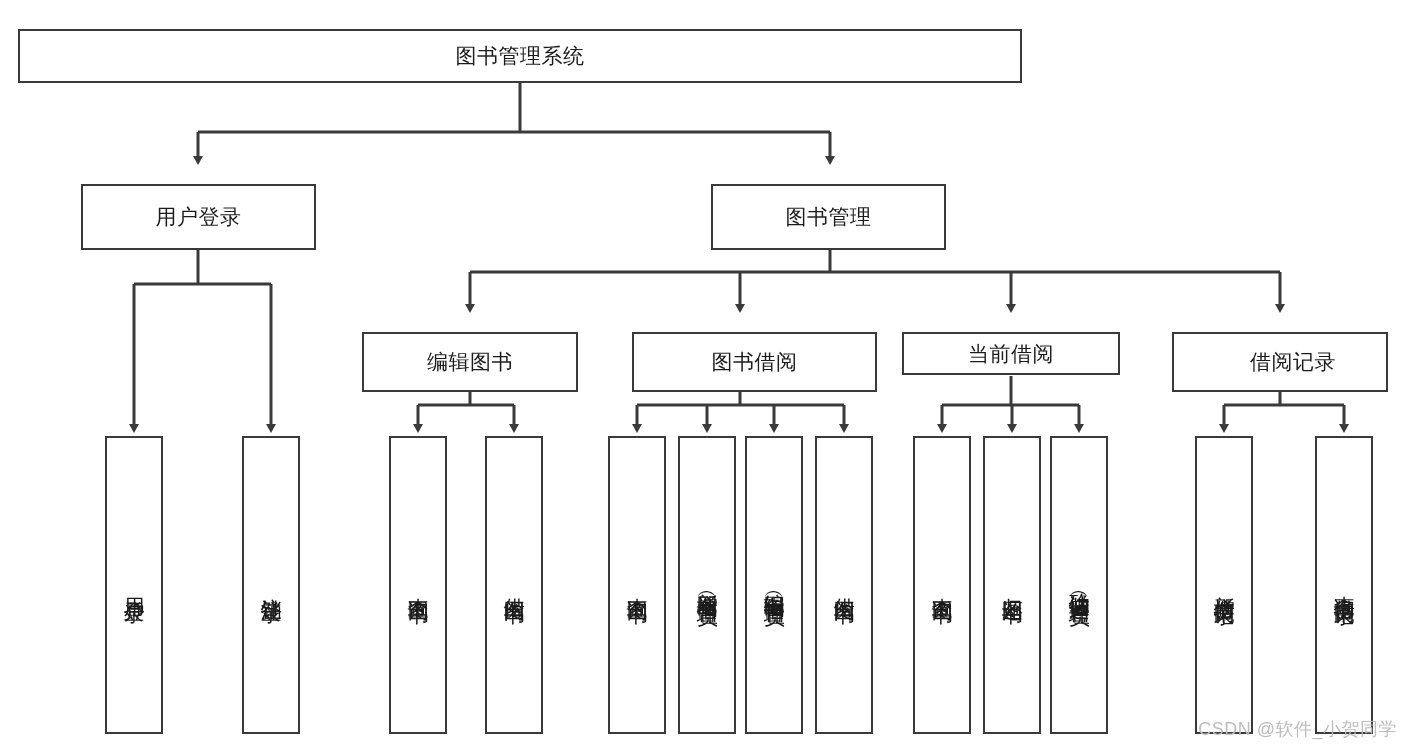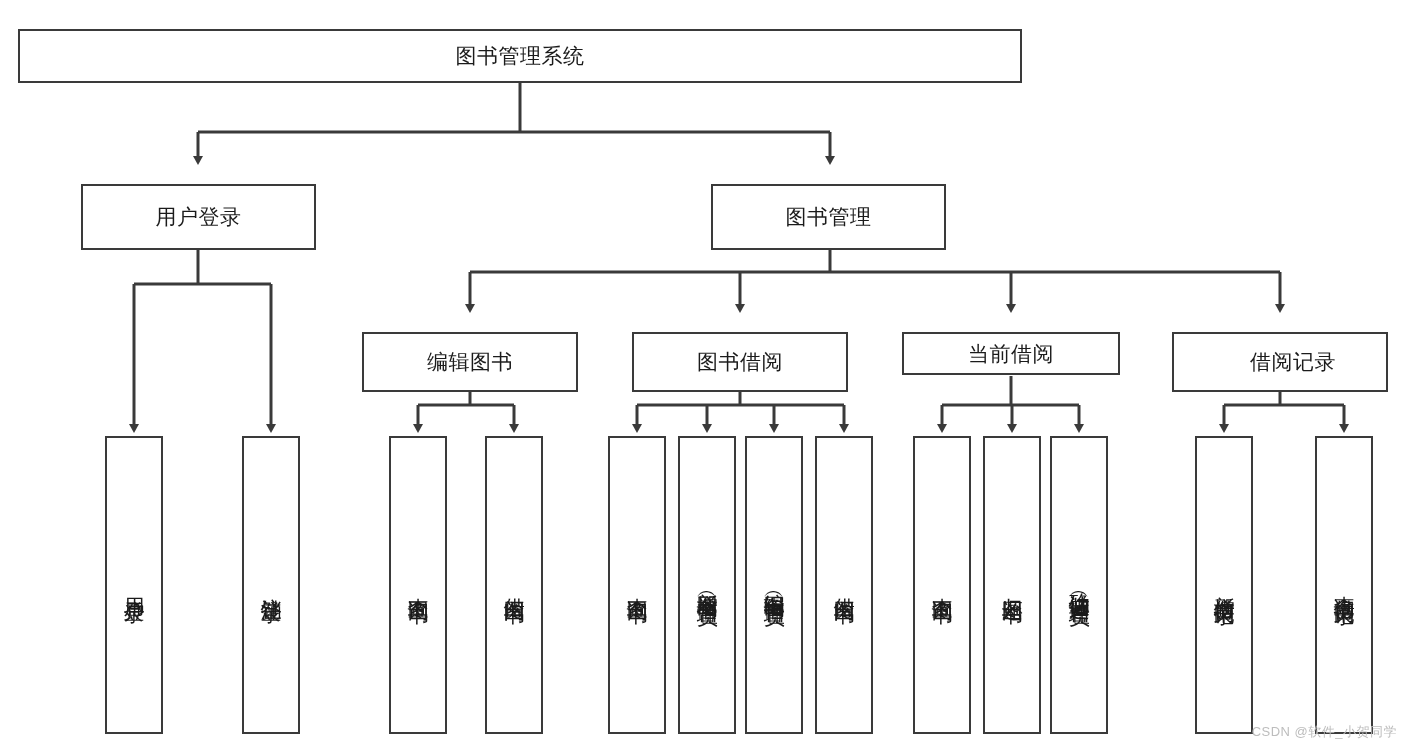--- a/index.html
+++ b/index.html
@@ -53,21 +53,21 @@
   }
   .node.vert > span {
     writing-mode: vertical-rl;
     text-orientation: upright;
     display: block;
   }
   #watermark {
     position: absolute;
     right: 8px;
     bottom: 6px;
-    font-size: 13px;
+    font-size: 18px;
     color: #bdbdbd;
     letter-spacing: 0.5px;
     white-space: nowrap;
     margin-left: 20px;
   }
 </style>
 </head>
 <body>
 
 <div id="canvas">
@@ -129,21 +129,21 @@
   <div class="node horiz" style="left:81px; top:168px; width:235px; height:66px;">
     <span>用户登录</span>
   </div>
   <div class="node horiz" style="left:711px; top:168px; width:235px; height:66px;justify-content:center;">
     <span>图书管理</span>
   </div>
 
   <div class="node horiz" style="left:362px; top:316px; width:216px; height:60px;">
     <span>编辑图书</span>
   </div>
-  <div class="node horiz" style="left:632px; top:316px; width:216px; height:60px;align-items:center;">
+  <div class="node horiz" style="left:632px; top:316px; width:245px; height:60px;align-items:center;">
     <span>图书借阅</span>
   </div>
   <div class="node horiz" style="left:902px; top:316px; width:218px; height:43px;">
     <span>当前借阅</span>
   </div>
   <div class="node horiz" style="left:1172px; top:316px; width:216px; height:60px;padding-left:26px;">
     <span>借阅记录</span>
   </div>
 
   <div class="node vert" style="left:105px; top:436px; width:58px; height:298px;">

